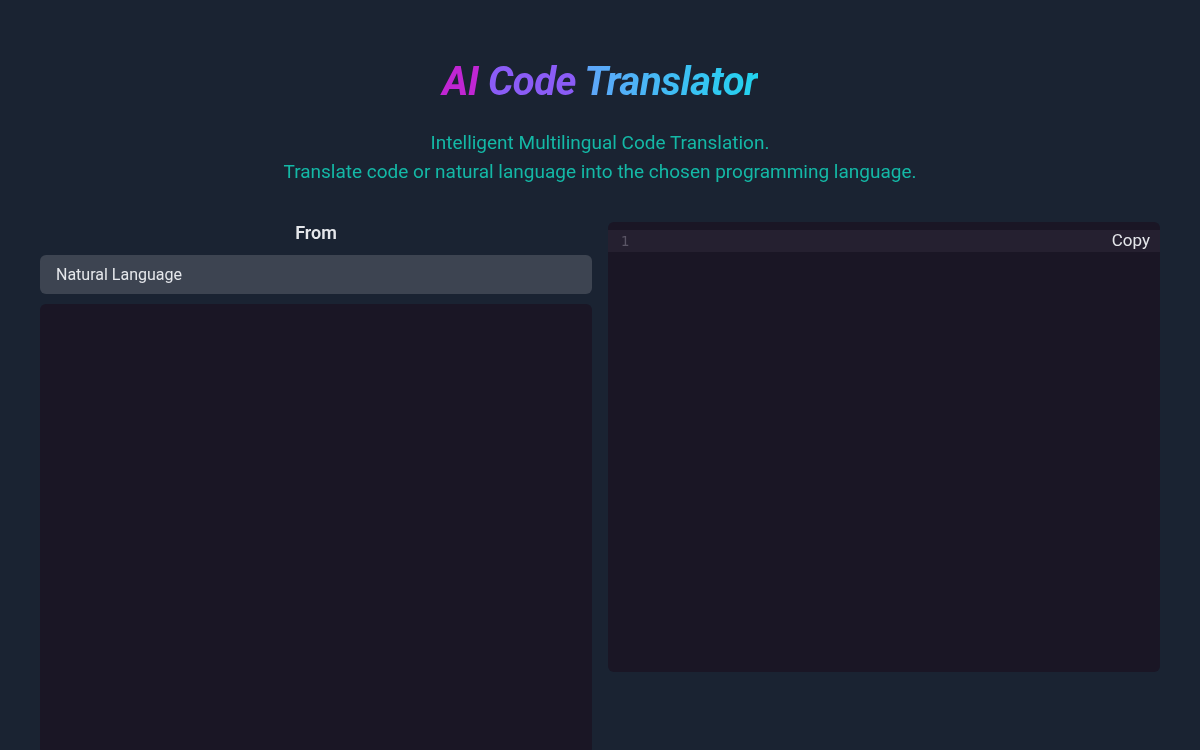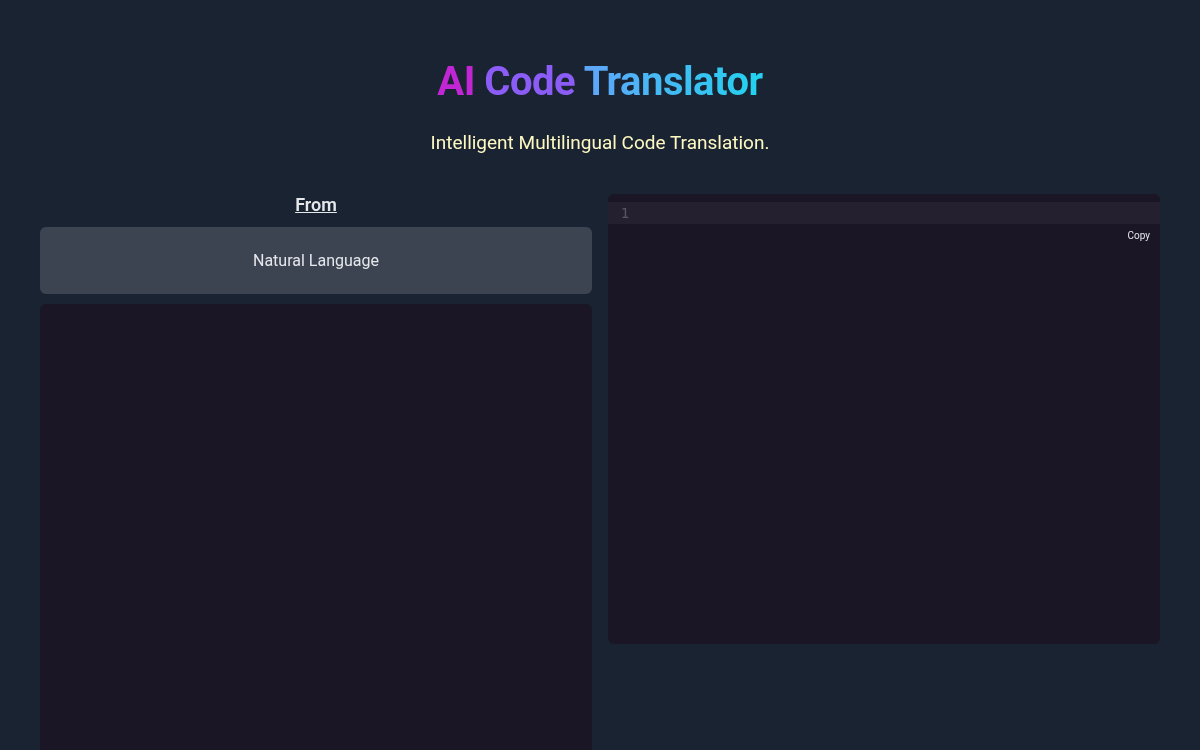--- a/index.html
+++ b/index.html
@@ -21,39 +21,40 @@
       flex-direction: column;
       align-items: center;
       padding-top: 58px;
     }
 
     .page-title {
       font-size: 40px;
       font-weight: 700;
       margin-bottom: 24px;
       letter-spacing: -0.5px;
+      font-style: italic;
     }
 
     .title-word-1 {
       color: #c026d3;
     }
 
     .title-word-2 {
       color: #8b5cf6;
     }
 
     .title-word-3 {
       background: linear-gradient(90deg, #60a5fa 0%, #22d3ee 100%);
       -webkit-background-clip: text;
       -webkit-text-fill-color: transparent;
       background-clip: text;
     }
 
     .subtitle {
-      color: #fef9c3;
+      color: #14b8a6;
       font-size: 19px;
       text-align: center;
       line-height: 1.5;
       margin-bottom: 36px;
     }
 
     .panels {
       display: flex;
       gap: 16px;
       width: 100%;
@@ -65,32 +66,30 @@
       display: flex;
       flex-direction: column;
     }
 
     .panel-label {
       color: #e5e7eb;
       font-size: 18px;
       font-weight: 600;
       text-align: center;
       margin-bottom: 12px;
-      text-decoration: underline;
     }
 
     .language-select {
       background-color: #3d4451;
       color: #e5e7eb;
       border-radius: 6px;
-      padding: 24px 16px;
+      padding: 10px 16px;
       font-size: 16px;
       margin-bottom: 10px;
       cursor: pointer;
-      text-align: center;
     }
 
     .code-area {
       background-color: #1a1625;
       border-radius: 6px;
       height: 450px;
       position: relative;
       padding: 8px 0;
     }
 
@@ -111,26 +110,25 @@
       font-family: 'Menlo', 'Monaco', monospace;
       width: 18px;
       text-align: center;
     }
 
     .copy-button {
       position: absolute;
       top: 8px;
       right: 10px;
       color: #e5e7eb;
-      font-size: 10px;
+      font-size: 17px;
       cursor: pointer;
       background: none;
       border: none;
       font-family: inherit;
-      margin-top: 28px;
     }
 
     .input-area {
       background-color: #1a1625;
       border-radius: 6px;
       height: 450px;
       padding: 12px;
     }
   </style>
 </head>
@@ -138,20 +136,21 @@
 
 <div class="container">
   <h1 class="page-title">
     <span class="title-word-1">AI</span>
     <span class="title-word-2">Code</span>
     <span class="title-word-3">Translator</span>
   </h1>
 
   <div class="subtitle">
     <div>Intelligent Multilingual Code Translation.</div>
+    <div>Translate code or natural language into the chosen programming language.</div>
   </div>
 
   <div class="panels">
     <div class="panel">
       <div class="panel-label">From</div>
       <div class="language-select">Natural Language</div>
       <div class="input-area"></div>
     </div>
 
     <div class="panel">

